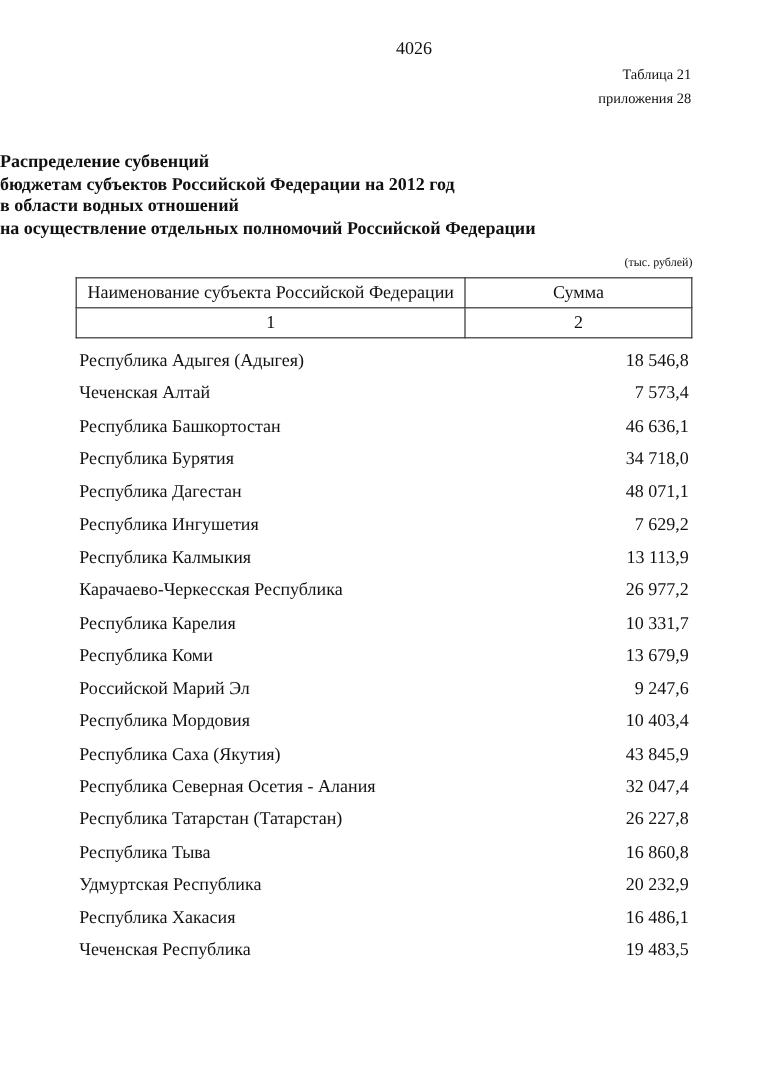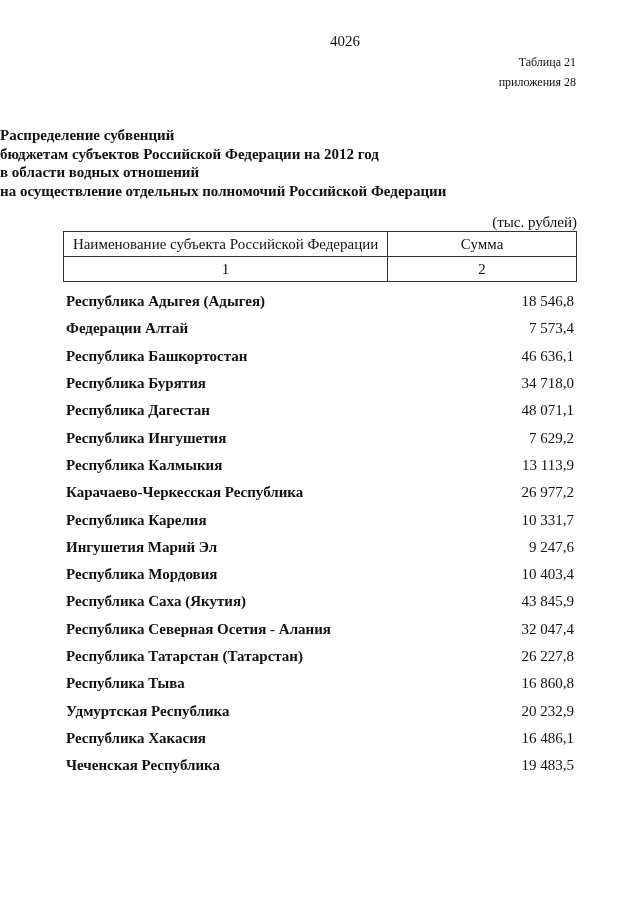--- a/index.html
+++ b/index.html
@@ -39,21 +39,21 @@
     text-align: left;
     font-weight: bold;
     font-size: 15px;
     line-height: 18.5px;
   }
   .title div { white-space: nowrap; }
   .units {
     position: absolute;
     top: 214px;
     right: 63px;
-    font-size: 15px;
+    font-size: 10px;
   }
   .hdr-table {
     position: absolute;
     top: 231px;
     left: 63px;
     width: 514px;
     border-collapse: collapse;
     font-size: 15px;
   }
   .hdr-table td {
@@ -70,21 +70,21 @@
     left: 66px;
     width: 508px;
   }
   .row {
     display: flex;
     justify-content: space-between;
     align-items: center;
     height: 27.3px;
     font-size: 15px;
   }
-  .row .name { white-space: nowrap; font-weight: bold; }
+  .row .name { white-space: nowrap; }
   .row .val { white-space: nowrap; text-align: left; margin-left: 32px; }
 </style>
 </head>
 <body>
 
 <div class="page-number">4026</div>
 
 <div class="table-ref">
   <div>Таблица 21</div>
   <div>приложения 28</div>
@@ -111,21 +111,21 @@
   </tr>
 </tbody>
   </table>
 
 <div class="rows">
   <div class="row">
       <span class="name">Республика Адыгея (Адыгея)</span>
       <span class="val">18 546,8</span>
     </div>
   <div class="row">
-      <span class="name">Федерации Алтай</span>
+      <span class="name">Чеченская Алтай</span>
       <span class="val">7 573,4</span>
     </div>
   <div class="row">
       <span class="name">Республика Башкортостан</span>
       <span class="val">46 636,1</span>
     </div>
   <div class="row">
       <span class="name">Республика Бурятия</span>
       <span class="val">34 718,0</span>
     </div>
@@ -143,21 +143,25 @@
     </div>
   <div class="row">
       <span class="name">Карачаево-Черкесская Республика</span>
       <span class="val">26 977,2</span>
     </div>
   <div class="row">
       <span class="name">Республика Карелия</span>
       <span class="val">10 331,7</span>
     </div>
   <div class="row">
-      <span class="name">Ингушетия Марий Эл</span>
+      <span class="name">Республика Коми</span>
+      <span class="val">13 679,9</span>
+    </div>
+  <div class="row">
+      <span class="name">Российской Марий Эл</span>
       <span class="val">9 247,6</span>
     </div>
   <div class="row">
       <span class="name">Республика Мордовия</span>
       <span class="val">10 403,4</span>
     </div>
   <div class="row">
       <span class="name">Республика Саха (Якутия)</span>
       <span class="val">43 845,9</span>
     </div>

